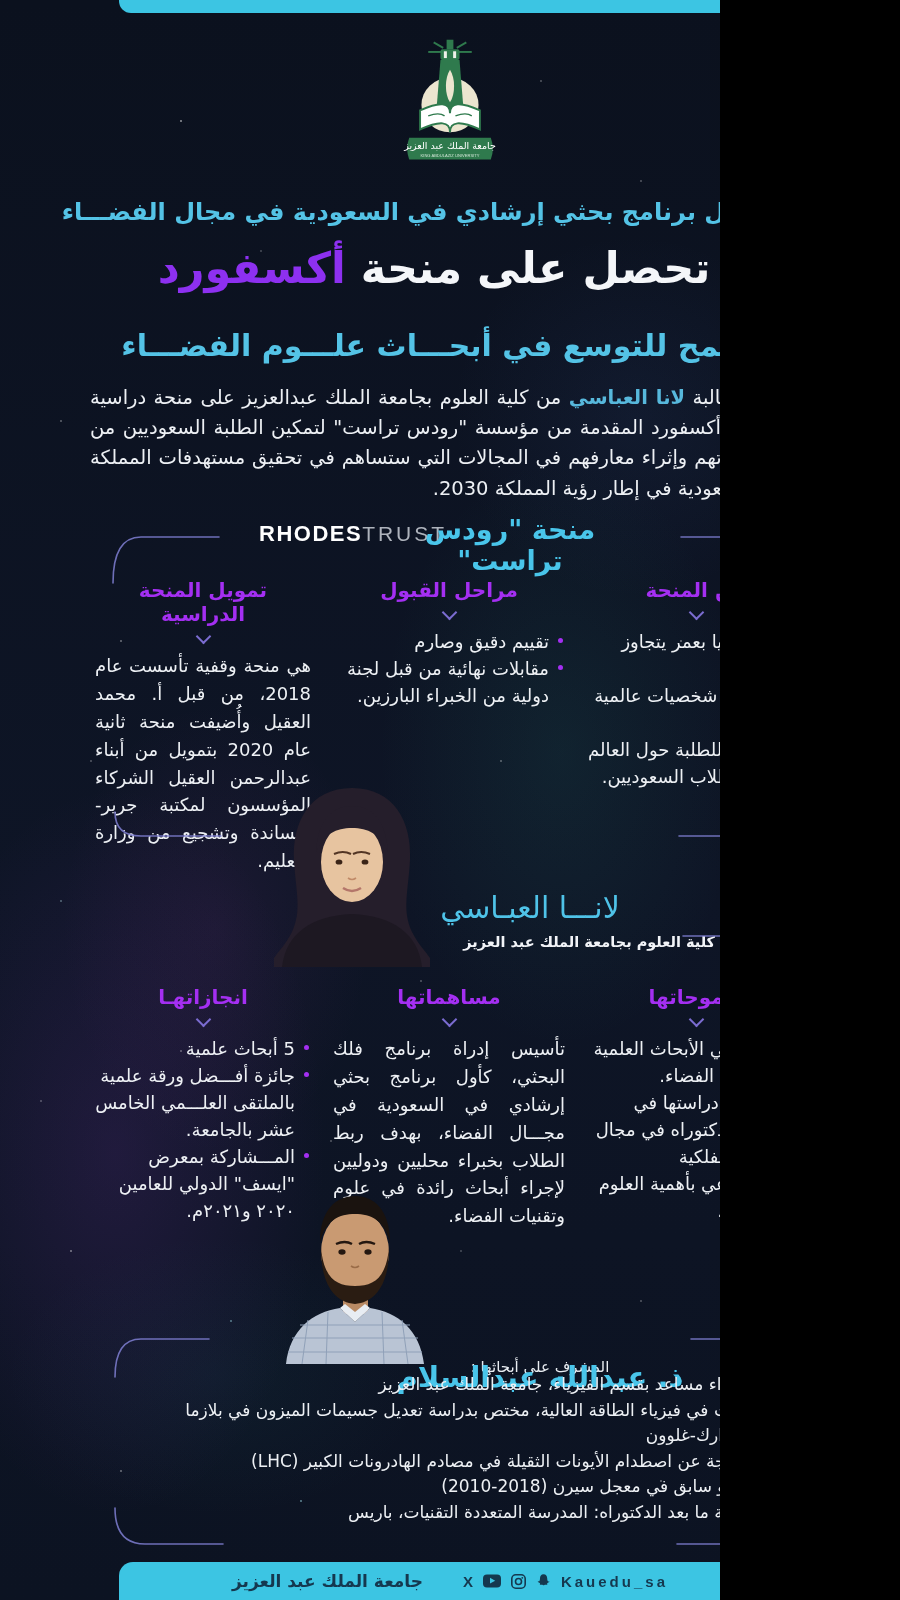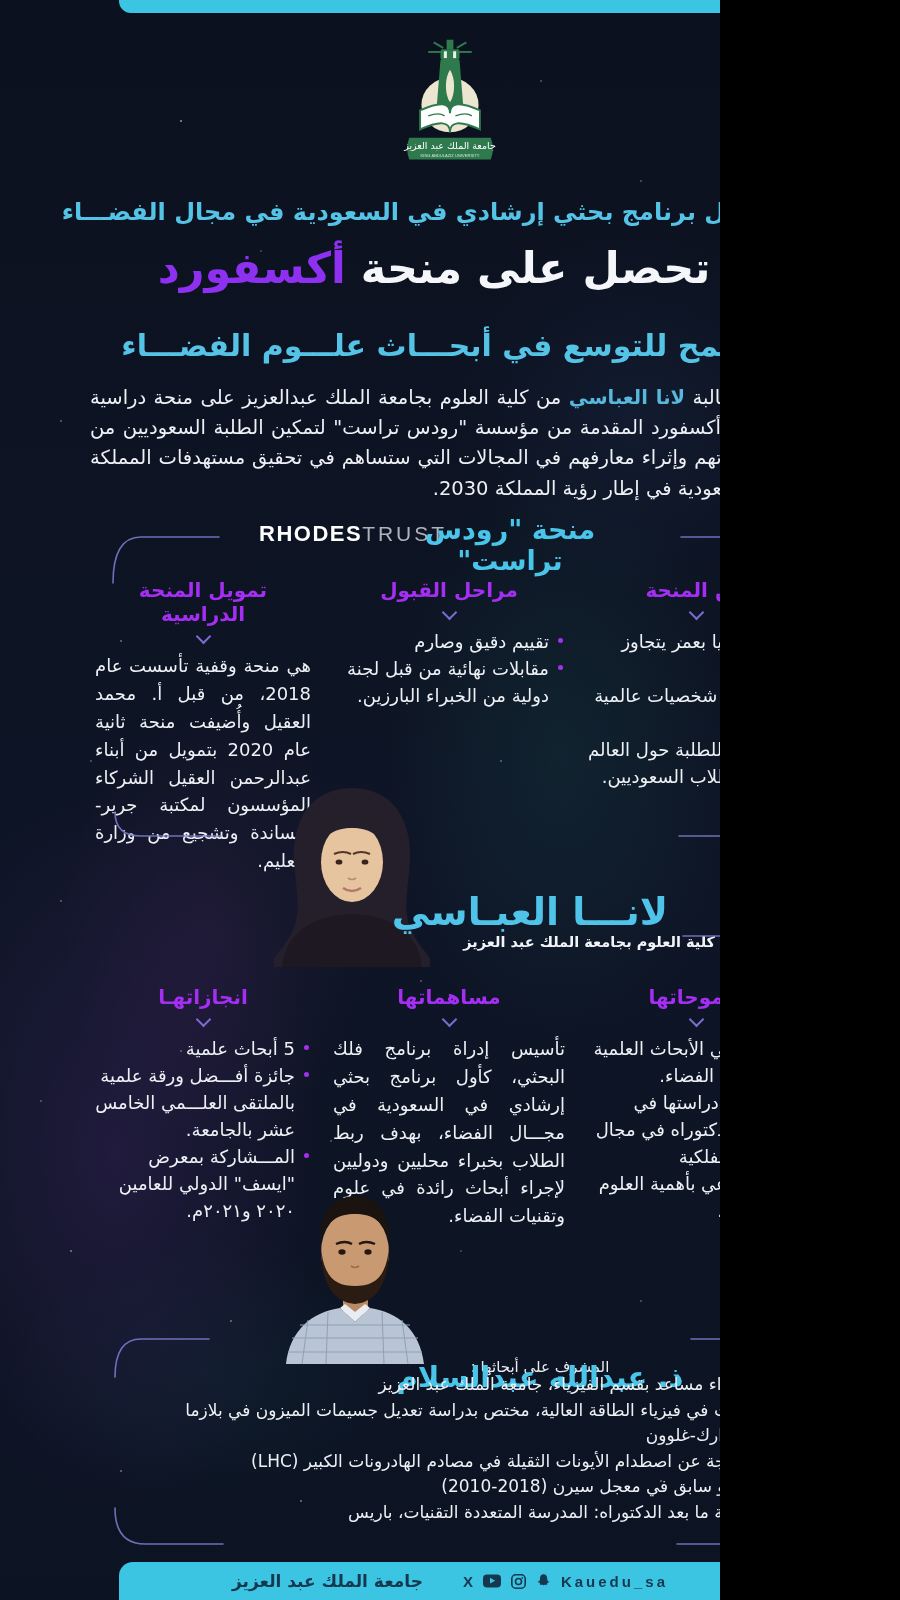--- a/index.html
+++ b/index.html
@@ -69,21 +69,21 @@
     border-left:2px solid #7b6cd0;border-bottom:2px solid #7b6cd0;transform:rotate(-45deg);}
   .col ul{margin:0;padding:0;font-size:18px;line-height:1.5;}
   ul.plain li{list-style:none;text-align:right;}
   ul.bullets li{list-style:none;position:relative;padding-right:16px;text-align:right;}
   ul.bullets li::before{content:'';position:absolute;right:2px;top:.58em;width:5px;height:5px;border-radius:50%;background:#a42ff2;}
   .col p{margin:0;font-size:18px;line-height:1.55;text-align:justify;}
   .sec1-cols{top:578px;} .sec2-cols{top:985px;}
 
   .portrait{pointer-events:none;}
   .student-name{left:370px;top:890px;width:320px;text-align:center;direction:rtl;
-    font-size:38px;font-weight:bold;color:#4fc3e8;}
+    font-size:30px;font-weight:normal;color:#4fc3e8;}
   .student-affil{left:345px;top:934px;width:370px;text-align:right;direction:rtl;
     font-size:14.5px;font-weight:bold;color:#f2f4f8;}
 
   .sup-label{left:390px;top:1358px;width:300px;text-align:center;direction:rtl;font-size:15px;color:#e9edf2;}
   .sup-name{left:365px;top:1326px;width:350px;text-align:center;direction:rtl;
     font-size:29px;font-weight:bold;color:#49c5ea;margin-top:34px;}
   .bio{left:140px;top:1372px;width:611px;direction:rtl;margin:0;padding:0;}
   .bio li{list-style:none;text-align:right;font-size:17px;line-height:1.5;}
 
   .footer-bar{left:119px;top:1562px;width:662px;height:38px;background:#3cc5e3;border-radius:14px 14px 0 0;

